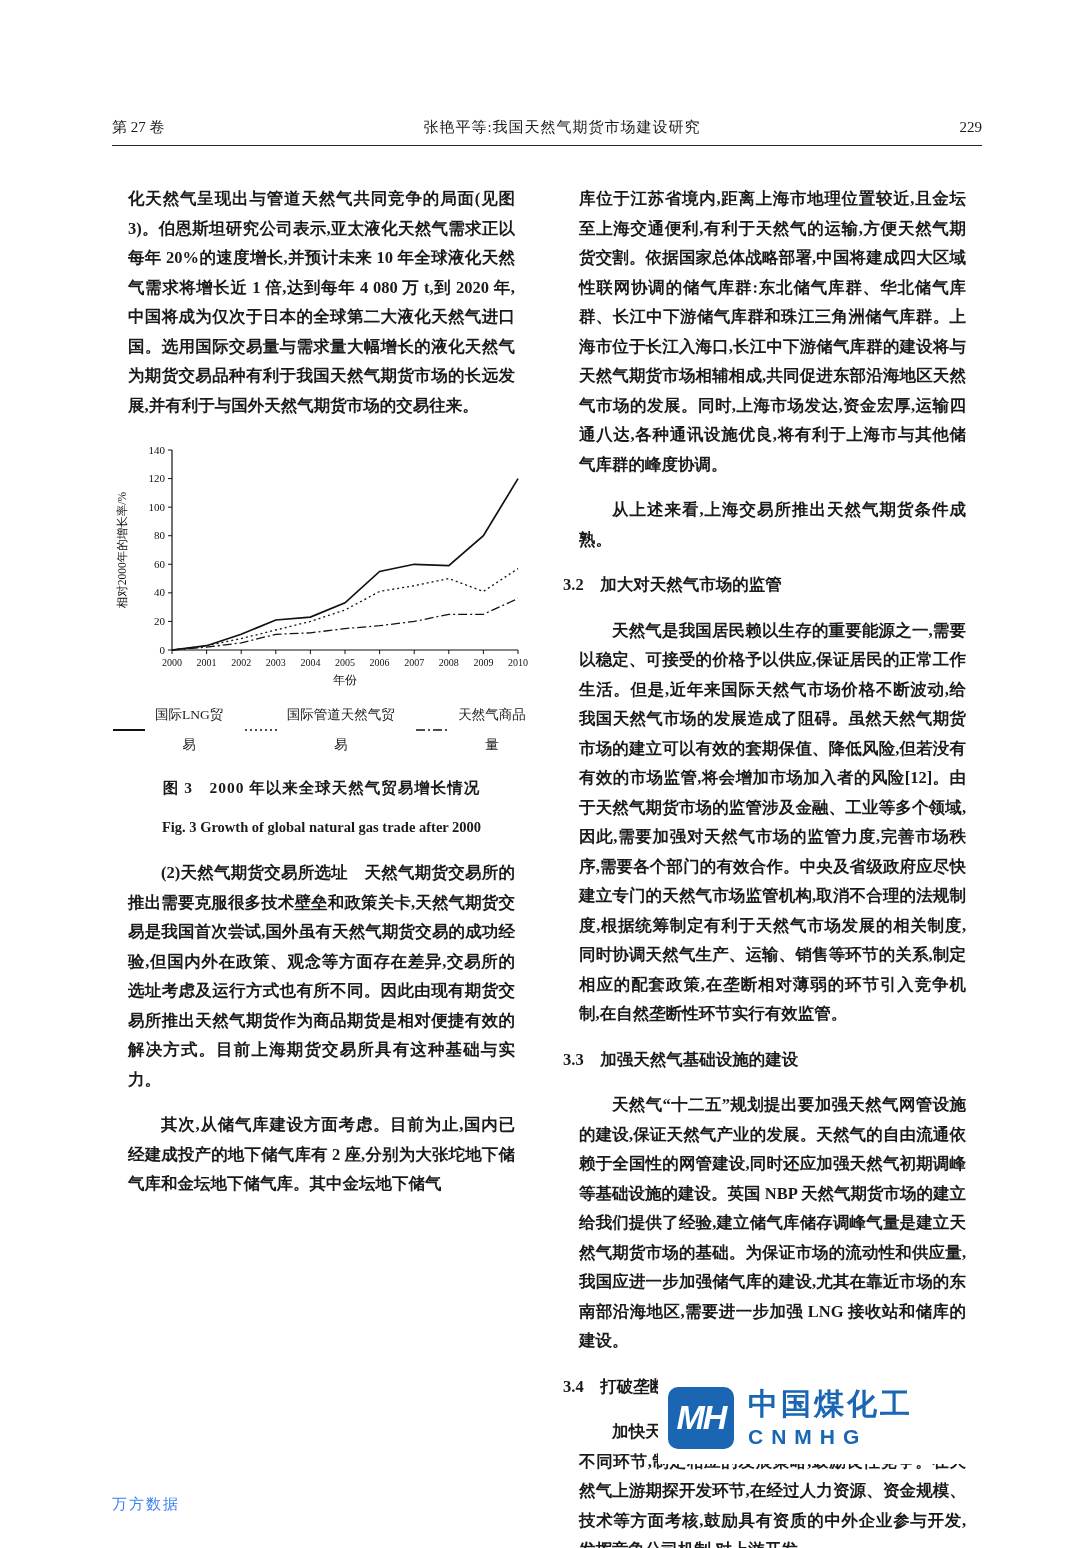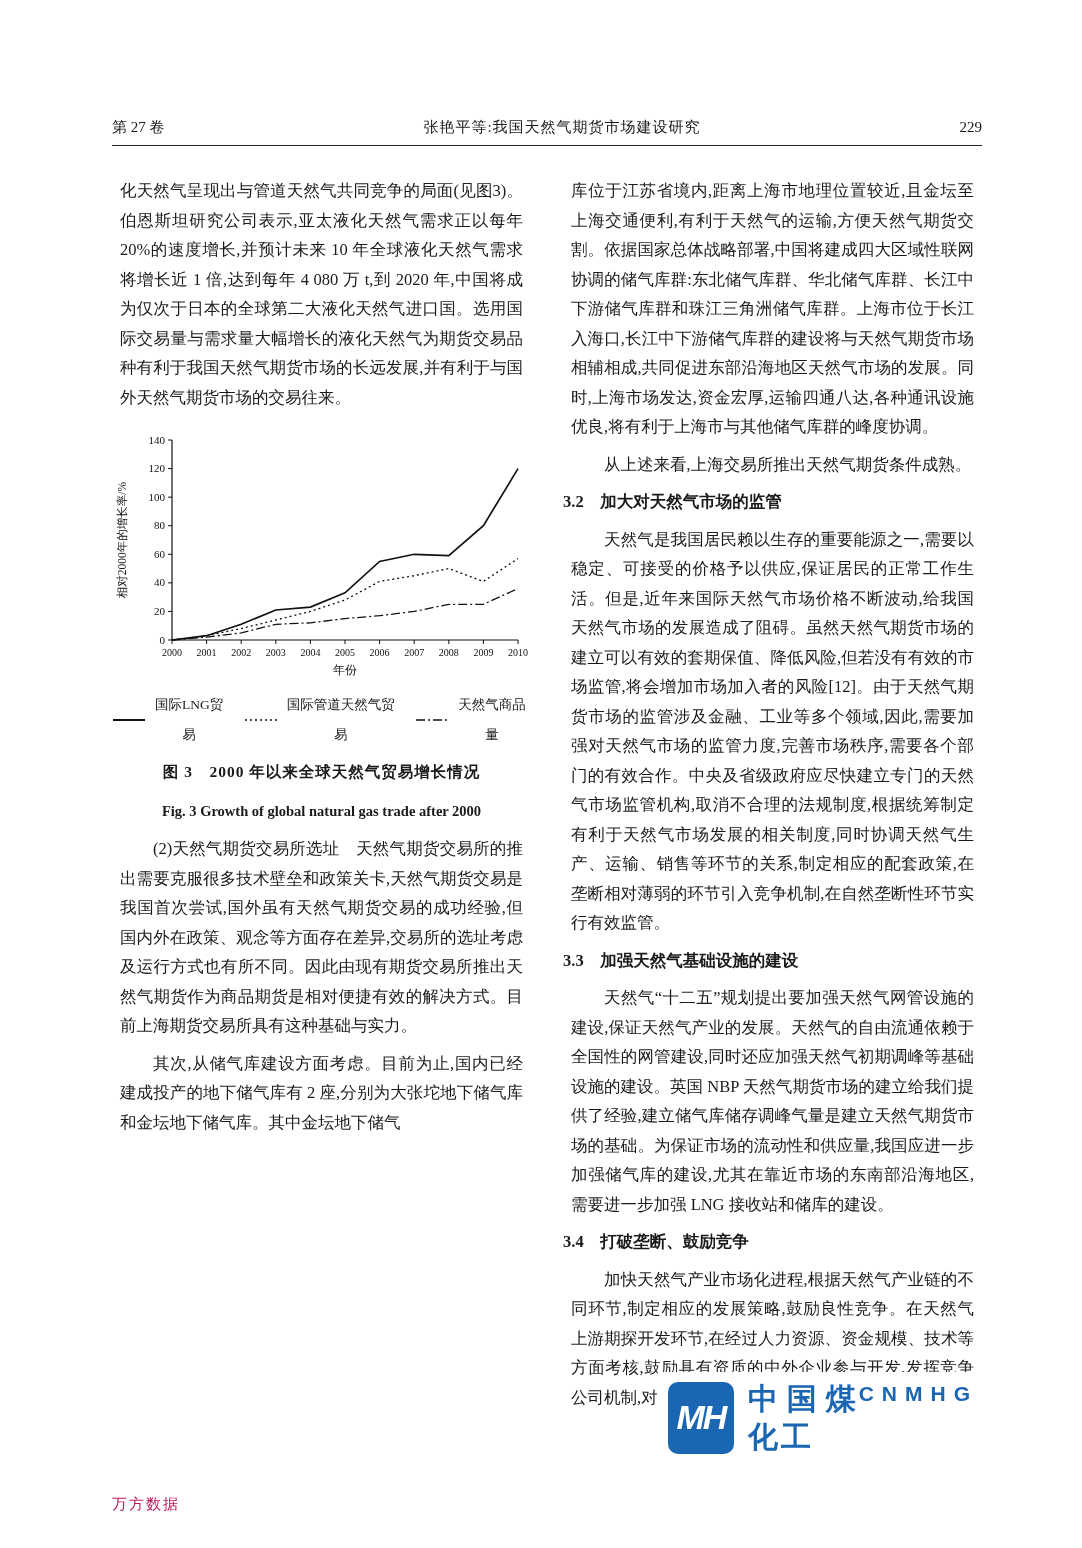--- a/index.html
+++ b/index.html
@@ -24,65 +24,65 @@
   .columns{
     position:absolute;top:168px;left:112px;right:100px;bottom:70px;
     display:flex;gap:32px;
   }
   .col{
     width:419px;flex:0 0 419px;
     font-size:16.5px;line-height:29.5px;
     text-align:justify;
     position:relative;
   }
-  .col p.para{margin:8px;}
+  .col p.para{margin:16px;font-weight:bold;}
   .col p.indent{text-indent:2em;}
   .col h3.sec-h{
     margin:4px 0 4px 0;
     font-size:16.5px;line-height:29.5px;
     font-weight:bold;
   }
   
   .chart-figure{margin:14px 0 6px 0;text-align:center;}
   .chart-figure svg{display:block;margin:0 auto;}
   .legend{
     display:flex;justify-content:center;align-items:flex-start;gap:16px;
     font-size:13.5px;margin-top:6px;
   }
   .legend .item{display:flex;align-items:center;gap:5px;}
-  figcaption{margin-top:8px;}
+  figcaption{margin-top:14px;}
   .cap-cn{font-weight:bold;font-size:15.5px;letter-spacing:1px;}
   .cap-en{font-weight:bold;font-size:14.5px;margin-top:10px;font-family:"Liberation Serif",serif;}
   
   .watermark{
     position:absolute;right:-6px;bottom:14px;
     width:330px;height:92px;
     background:#ffffff;
     display:flex;align-items:center;gap:14px;
     padding:6px 10px;box-sizing:border-box;
   }
   .wm-logo{
-    width:66px;height:72px;flex:0 0 66px;
+    width:66px;height:62px;flex:0 0 66px;
     background:#1a66b3;border-radius:10px;
     color:#fff;display:flex;align-items:center;justify-content:center;
     font-family:"Liberation Sans",sans-serif;
     font-weight:bold;font-size:34px;font-style:italic;letter-spacing:-2px;
   }
-  .wm-text{display:flex;justify-content:center;}
+  .wm-text{display:flex;flex-direction:column;justify-content:center;}
   .wm-cn{
     color:#1a66b3;font-size:30px;font-weight:bold;letter-spacing:3px;
     font-family:"Liberation Sans",sans-serif;line-height:38px;
   }
   .wm-en{
     color:#1a66b3;font-size:21px;font-weight:bold;letter-spacing:8px;
     font-family:"Liberation Sans",sans-serif;line-height:28px;
   }
   .page-footer{
     position:absolute;left:112px;bottom:34px;
-    font-size:15px;color:#be185d;letter-spacing:2px;
+    font-size:15px;color:#3b82f6;letter-spacing:2px;
   }
   .chart-txt{font-family:"Liberation Serif",serif;fill:#111;}
 </style>
 </head>
 <body>
 
 <div class="page">
 
   <header class="page-header">
     <span>第 27 卷</span>

